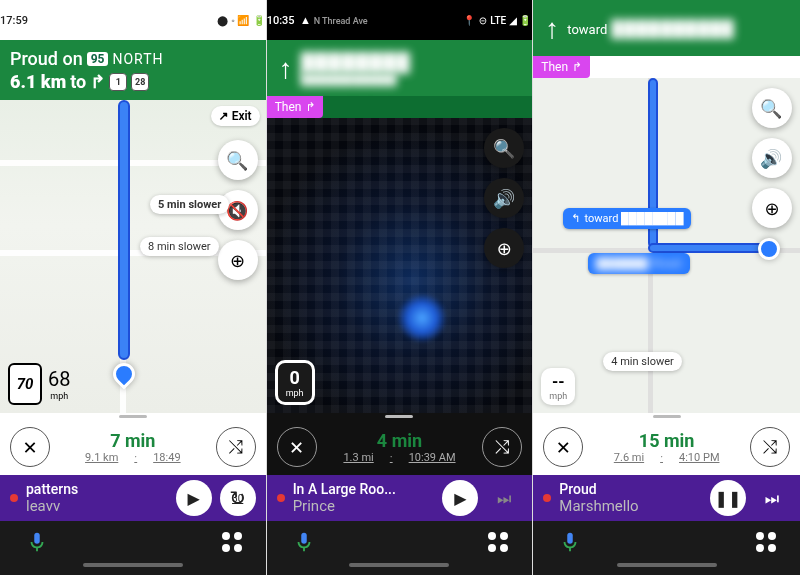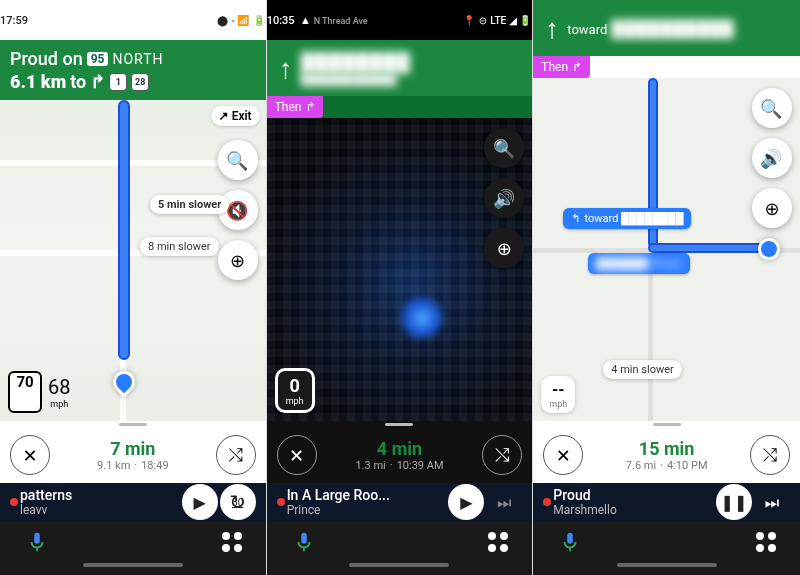--- a/index.html
+++ b/index.html
@@ -41,38 +41,38 @@
 
   .pill { position:absolute; background:#fff; border-radius:14px; padding:3px 8px; font-size:11px; color:#333; box-shadow:0 1px 4px rgba(0,0,0,.25); white-space:nowrap;}
   .badge-route { position:absolute; background:#2a7cff; color:#fff; font-size:11px; padding:4px 8px; border-radius:6px; display:flex; align-items:center; gap:4px; box-shadow:0 1px 3px rgba(0,0,0,.3);}
 
   .fab-stack { position:absolute; right:8px; display:flex; flex-direction:column; gap:10px; }
   .fab { width:40px; height:40px; border-radius:50%; background:#fff; display:flex; align-items:center; justify-content:center; font-size:18px; box-shadow:0 2px 6px rgba(0,0,0,.3); }
   .fab.dark { background:#1a1a1a; color:#fff; }
   .exit-chip { position:absolute; top:6px; right:6px; background:#fff; border-radius:14px; padding:3px 8px; font-size:12px; font-weight:600; box-shadow:0 1px 3px rgba(0,0,0,.2); display:flex; align-items:center; gap:3px;}
 
   .speed-box { position:absolute; left:8px; bottom:8px; display:flex; align-items:center; gap:6px; }
-  .speed-limit { width:34px; height:42px; background:#fff; border:2px solid #000; border-radius:6px; display:flex; align-items:flex-start; justify-content:center; font-weight:700; font-size:15px;}
+  .speed-limit { width:34px; height:42px; background:#fff; border:2px solid #000; border-radius:6px; display:flex; align-items:center; justify-content:center; font-weight:700; font-size:15px;font-style:italic;}
   .speed-cur { display:flex; flex-direction:column; align-items:center; }
   .speed-cur b { font-size:20px; font-weight:400;}
   .speed-cur span { font-size:9px; }
   .speed-dark { background:#1a1a1a; color:#fff; border:3px solid #fff; border-radius:10px; padding:4px 8px; display:flex; flex-direction:column; align-items:center;}
   .speed-light-box { background:#fff; border-radius:10px; padding:4px 8px; display:flex; flex-direction:column; align-items:center; box-shadow:0 1px 4px rgba(0,0,0,.2);}
 
   .footer { background:#fff; display:flex; align-items:center; justify-content:space-between; padding:8px 10px; }
   .circ-btn { width:40px; height:40px; border-radius:50%; border:1.5px solid #555; display:flex; align-items:center; justify-content:center; font-size:18px;}
   .eta { text-align:center; }
   .eta .big { color:#1b873f; font-weight:700; font-size:18px;}
-  .eta .sm { color:#777; font-size:11px; display:flex; gap:4px; justify-content:center;}
-
-  .media { background:#0f172a; color:#fff; height:38px; display:flex; align-items:center; padding:0 10px; gap:2px;}
+  .eta .sm { color:#777; font-size:11px; display:flex; gap:16px; justify-content:center;text-decoration:underline;}
+
+  .media { background:#4c1d95; color:#fff; height:46px; display:flex; align-items:center; padding:0 10px; gap:8px;}
   .red-dot{width:8px;height:8px;background:#e53935;border-radius:50%;}
   .track { flex:1; overflow:hidden; }
   .track .t { font-size:14px; font-weight:500; white-space:nowrap; overflow:hidden; text-overflow:ellipsis;}
-  .track .a { font-size:12px; color:#bbb;}
+  .track .a { font-size:15px; color:#bbb;}
   .media .mbtn { width:36px; height:36px; border-radius:50%; background:#fff; color:#222; display:flex; align-items:center; justify-content:center; font-size:16px;}
   .media .mbtn.ghost { background:transparent; color:#888;}
 
   .assist { background:#1a1a1a; height:42px; display:flex; align-items:center; justify-content:space-between; padding:0 24px;}
   .mic { width:26px; height:26px; display:flex; align-items:center; justify-content:center;}
   .mic svg{width:22px;height:22px;}
   .apps { display:grid; grid-template-columns:1fr 1fr; gap:4px; width:20px; height:20px;}
   .apps div{background:#fff; border-radius:50%;}
   .navpill{width:100px;height:4px;background:#666;border-radius:2px;margin:0 auto;}
   .navbar{background:#1a1a1a;height:12px;display:flex;align-items:flex-start;justify-content:center;}

